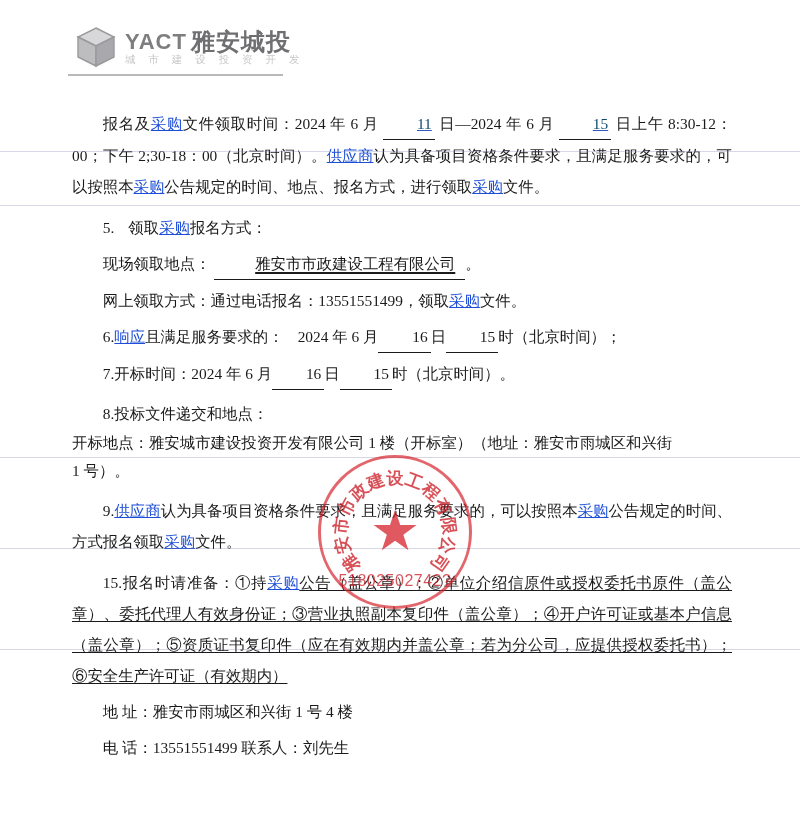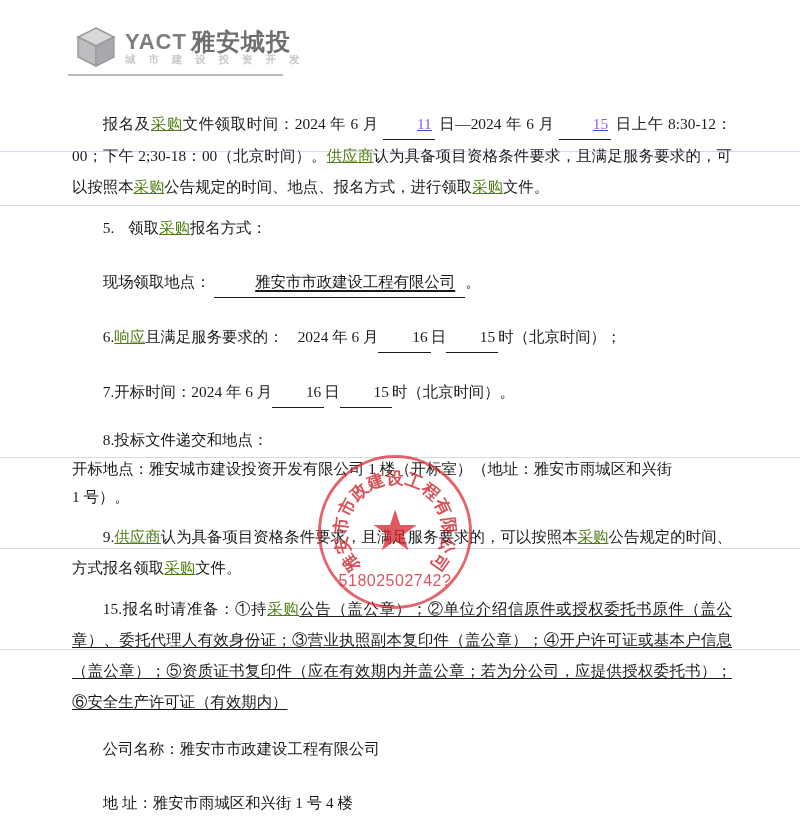--- a/index.html
+++ b/index.html
@@ -60,21 +60,20 @@
     color: #6f6f72;
     margin-left: 4px;
   }
   .logo-sub {
     font-family: "Liberation Sans", sans-serif;
     font-size: 10.5px;
     letter-spacing: 5px;
     color: #c9c9cb;
     margin-top: 0;
     white-space: nowrap;
-    font-weight: bold;
   }
   .header-rule {
     position: absolute;
     left: 68px;
     top: 74px;
     width: 215px;
     height: 2px;
     background: #b9b9bb;
   }
 
@@ -87,33 +86,33 @@
     font-size: 15.4px;
     line-height: 31px;
   }
   .p {
     margin: 0;
     text-align: justify;
     text-justify: inter-ideograph;
   }
   .indent { text-indent: 2em; }
   .tight { line-height: 28px; }
-  .gap-sm { margin-top: 23px; }
+  .gap-sm { margin-top: 5px; }
   .gap-md { margin-top: 10px; }
-  .gap-lg { margin-top: 16px; }
-
-  .hl { color: #4d7c0f; }            
+  .gap-lg { margin-top: 8px; }
+
+  .hl { color: #1d4ed8; }            
   .ul { text-decoration: underline; }
   .ul-thick {
     text-decoration: underline;
     text-decoration-thickness: 1.5px;
     text-underline-offset: 3px;
   }
   .ul-blue {
-    color: #8b5cf6;
+    color: #0c4a6e;
     text-decoration: underline;
     text-decoration-color: #2f57c4;
   }
   .num-ul {
     text-decoration: underline;
     text-underline-offset: 2px;
   }
   .sp { display: inline-block; width: 14px; }
 
   
@@ -227,20 +226,23 @@
 
   <p class="p indent gap-md">
     <span>5.</span><span class="sp"></span><span>领取</span><span class="hl ul">采购</span><span>报名方式：</span>
   </p>
 
   <p class="p indent gap-sm">
     <span>现场领取地点：</span>
     <span class="blank-wide ul-thick">雅安市市政建设工程有限公司</span><span>。</span>
   </p>
 
+  <p class="p indent gap-sm">
+    <span>网上领取方式：</span><span>通过电话报名：13551551499，领取</span><span class="hl ul">采购</span><span>文件。</span>
+  </p>
 
   <p class="p indent gap-sm">
     <span>6.</span><span class="hl ul">响应</span><span>且满足服务要求的：</span><span class="sp"></span><span>2024 年 6 月</span><span class="blank">16</span><span>日</span><span class="blank">15</span><span>时（北京时间）；</span>
   </p>
 
   <p class="p indent gap-sm">
     <span>7.</span><span>开标时间：2024 年 6 月</span><span class="blank">16</span><span>日</span><span class="blank">15</span><span>时（北京时间）。</span>
   </p>
 
   <p class="p indent gap-lg">
@@ -256,23 +258,20 @@
   </p>
 
   <p class="p indent gap-md">
     <span>9.</span><span class="hl ul">供应商</span><span>认为具备项目资格条件要求，且满足服务要求的，可以按照本</span><span class="hl ul">采购</span><span>公告规定的时间、方式报名领取</span><span class="hl ul">采购</span><span>文件。</span>
   </p>
 
   <p class="p indent gap-md">
     <span>15.</span><span>报名时请准备：①持</span><span class="hl ul">采购</span><span class="num-ul">公告（盖公章）；②单位介绍信原件或授权委托书原件（盖公章）、委托代理人有效身份证；③营业执照副本复印件（盖公章）；④开户许可证或基本户信息（盖公章）；⑤资质证书复印件（应在有效期内并盖公章；若为分公司，应提供授权委托书）；⑥安全生产许可证（有效期内）</span>
   </p>
 
-  <p class="p indent gap-lg">
-    <span>公司名称：</span><span>雅安市市政建设工程有限公司</span>
-  </p>
   <p class="p indent gap-sm">
     <span>地    址：</span><span>雅安市雨城区和兴街 1 号 4 楼</span>
   </p>
   <p class="p indent gap-sm">
     <span>电    话：</span><span>13551551499 联系人：刘先生</span>
   </p>
 </div>
 
 <div class="streak" style="top:151px;"></div>
 <div class="streak" style="top:205px;"></div>

